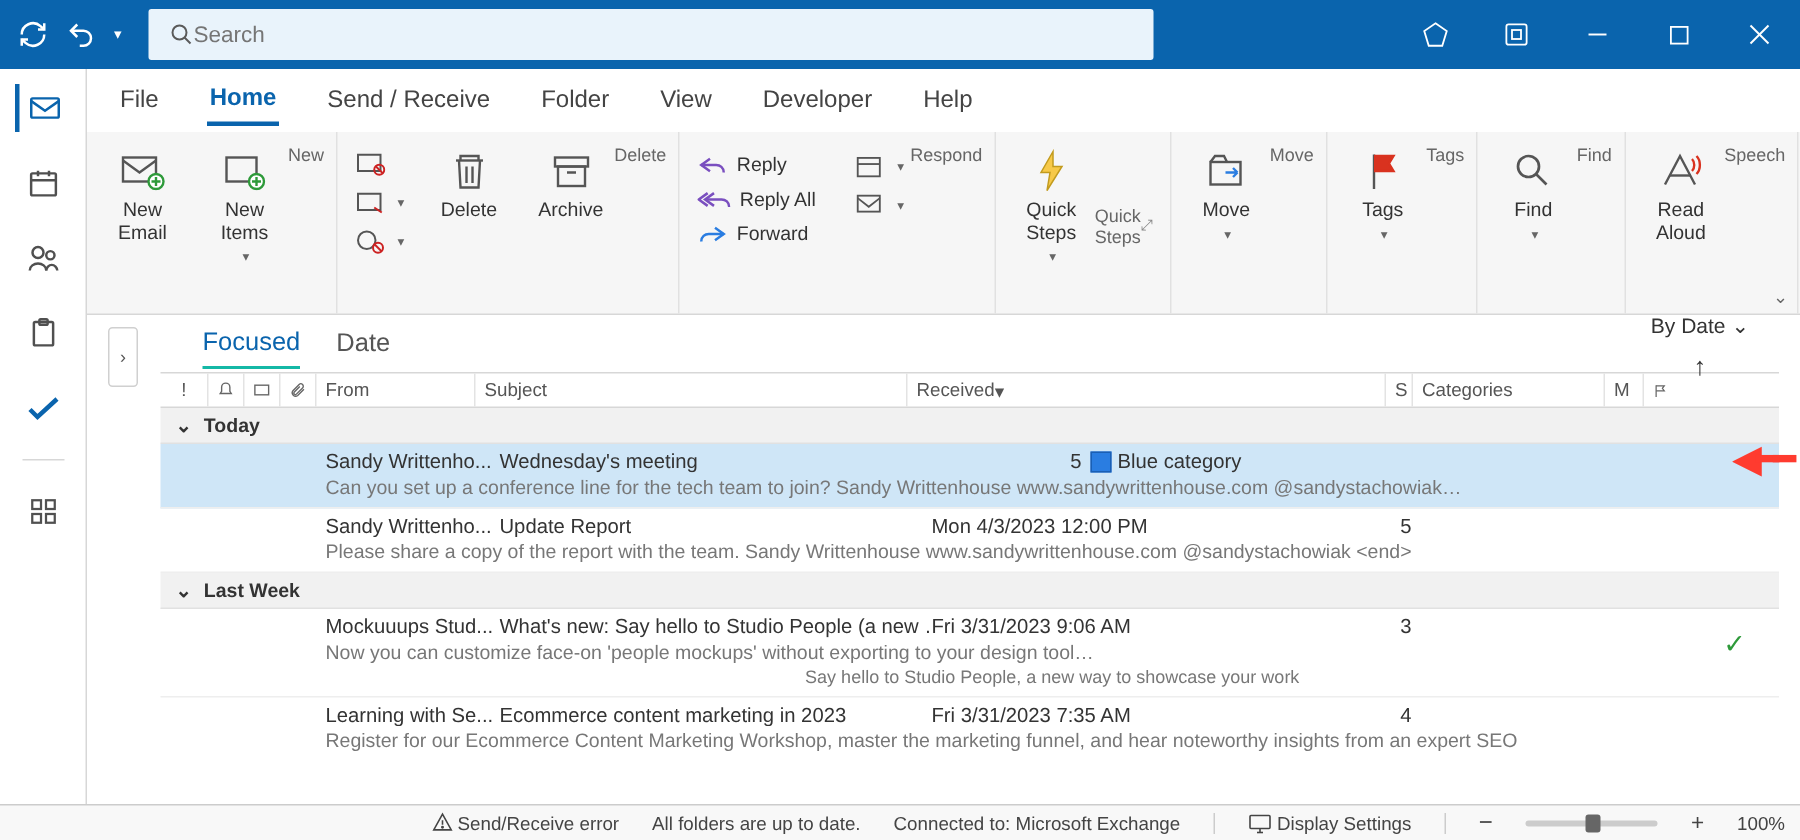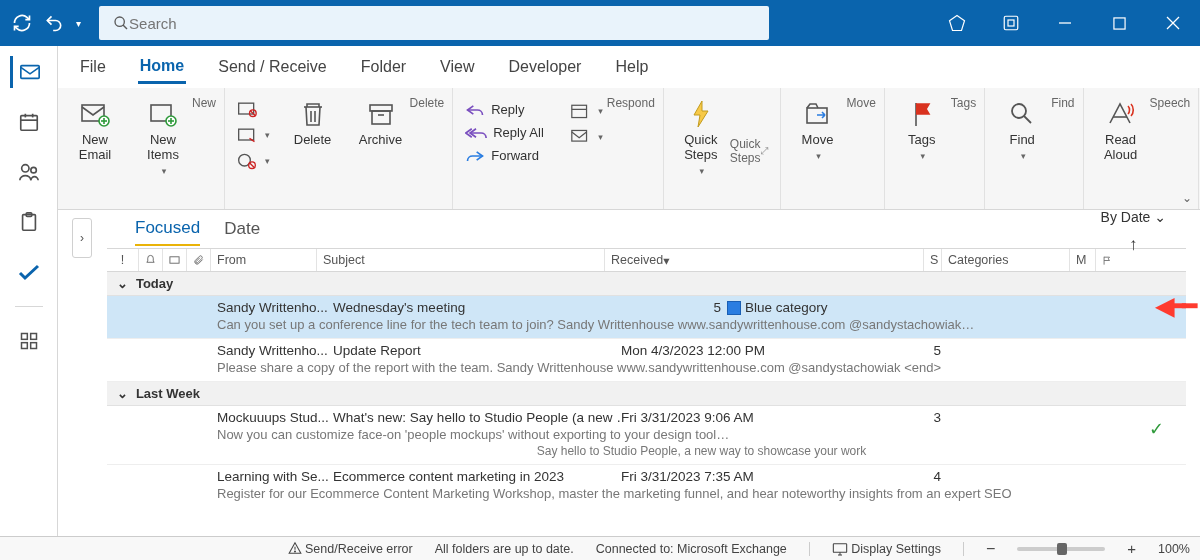--- a/index.html
+++ b/index.html
@@ -39,21 +39,21 @@
 .chev::after { content: "▾"; font-size: 9px; color: #666; margin-left: 2px; }
 .dlg-launcher { font-size: 10px; color: #888; text-align: right; padding-right: 3px; }
 
 
 .collapse-arrow { position: absolute; left: 72px; top: 218px; width: 20px; height: 40px; background: #fff; border: 1px solid #d0d0d0; border-radius: 3px; display: flex; align-items: center; justify-content: center; color: #555; cursor: pointer; font-size: 12px; }
 
 
 .msgpanel { position: absolute; left: 107px; top: 210px; right: 14px; bottom: 24px; background: #fff; }
 .tabs-row { display: flex; align-items: center; padding: 6px 20px 0 28px; height: 38px; }
 .mtab { font-size: 17px; color: #555; margin-right: 24px; cursor: pointer; padding-bottom: 6px; }
-.mtab.active { color: #0a64ad; border-bottom: 2px solid #eab308; }
+.mtab.active { color: #0a64ad; border-bottom: 2px solid #14b8a6; }
 .sort-right { margin-left: auto; display: flex; align-items: center; gap: 10px; color: #333; font-size: 14px; flex-direction: column; }
 .col-headers { border-top: 1px solid #d7d7d7; border-bottom: 1px solid #d7d7d7; height: 24px; display: flex; align-items: center; font-size: 12.5px; color: #555; }
 .ch { border-right: 1px solid #e3e3e3; height: 100%; display: flex; align-items: center; padding: 0 6px; }
 .section-head { background: #f1f1f1; border-bottom: 1px solid #e1e1e1; height: 24px; display: flex; align-items: center; font-size: 13px; color: #333; font-weight: 600; padding-left: 10px; gap: 8px; }
 .msg { border-bottom: 1px solid #eee; padding: 4px 0 6px 110px; font-size: 13.5px; color: #333; position: relative; }
 .msg .line1 { display: flex; }
 .msg .from { width: 116px; white-space: nowrap; overflow: hidden; }
 .msg .subject { width: 288px; white-space: nowrap; overflow: hidden; }
 .msg .received { width: 220px; }
 .msg .size { width: 100px; text-align: right; }

